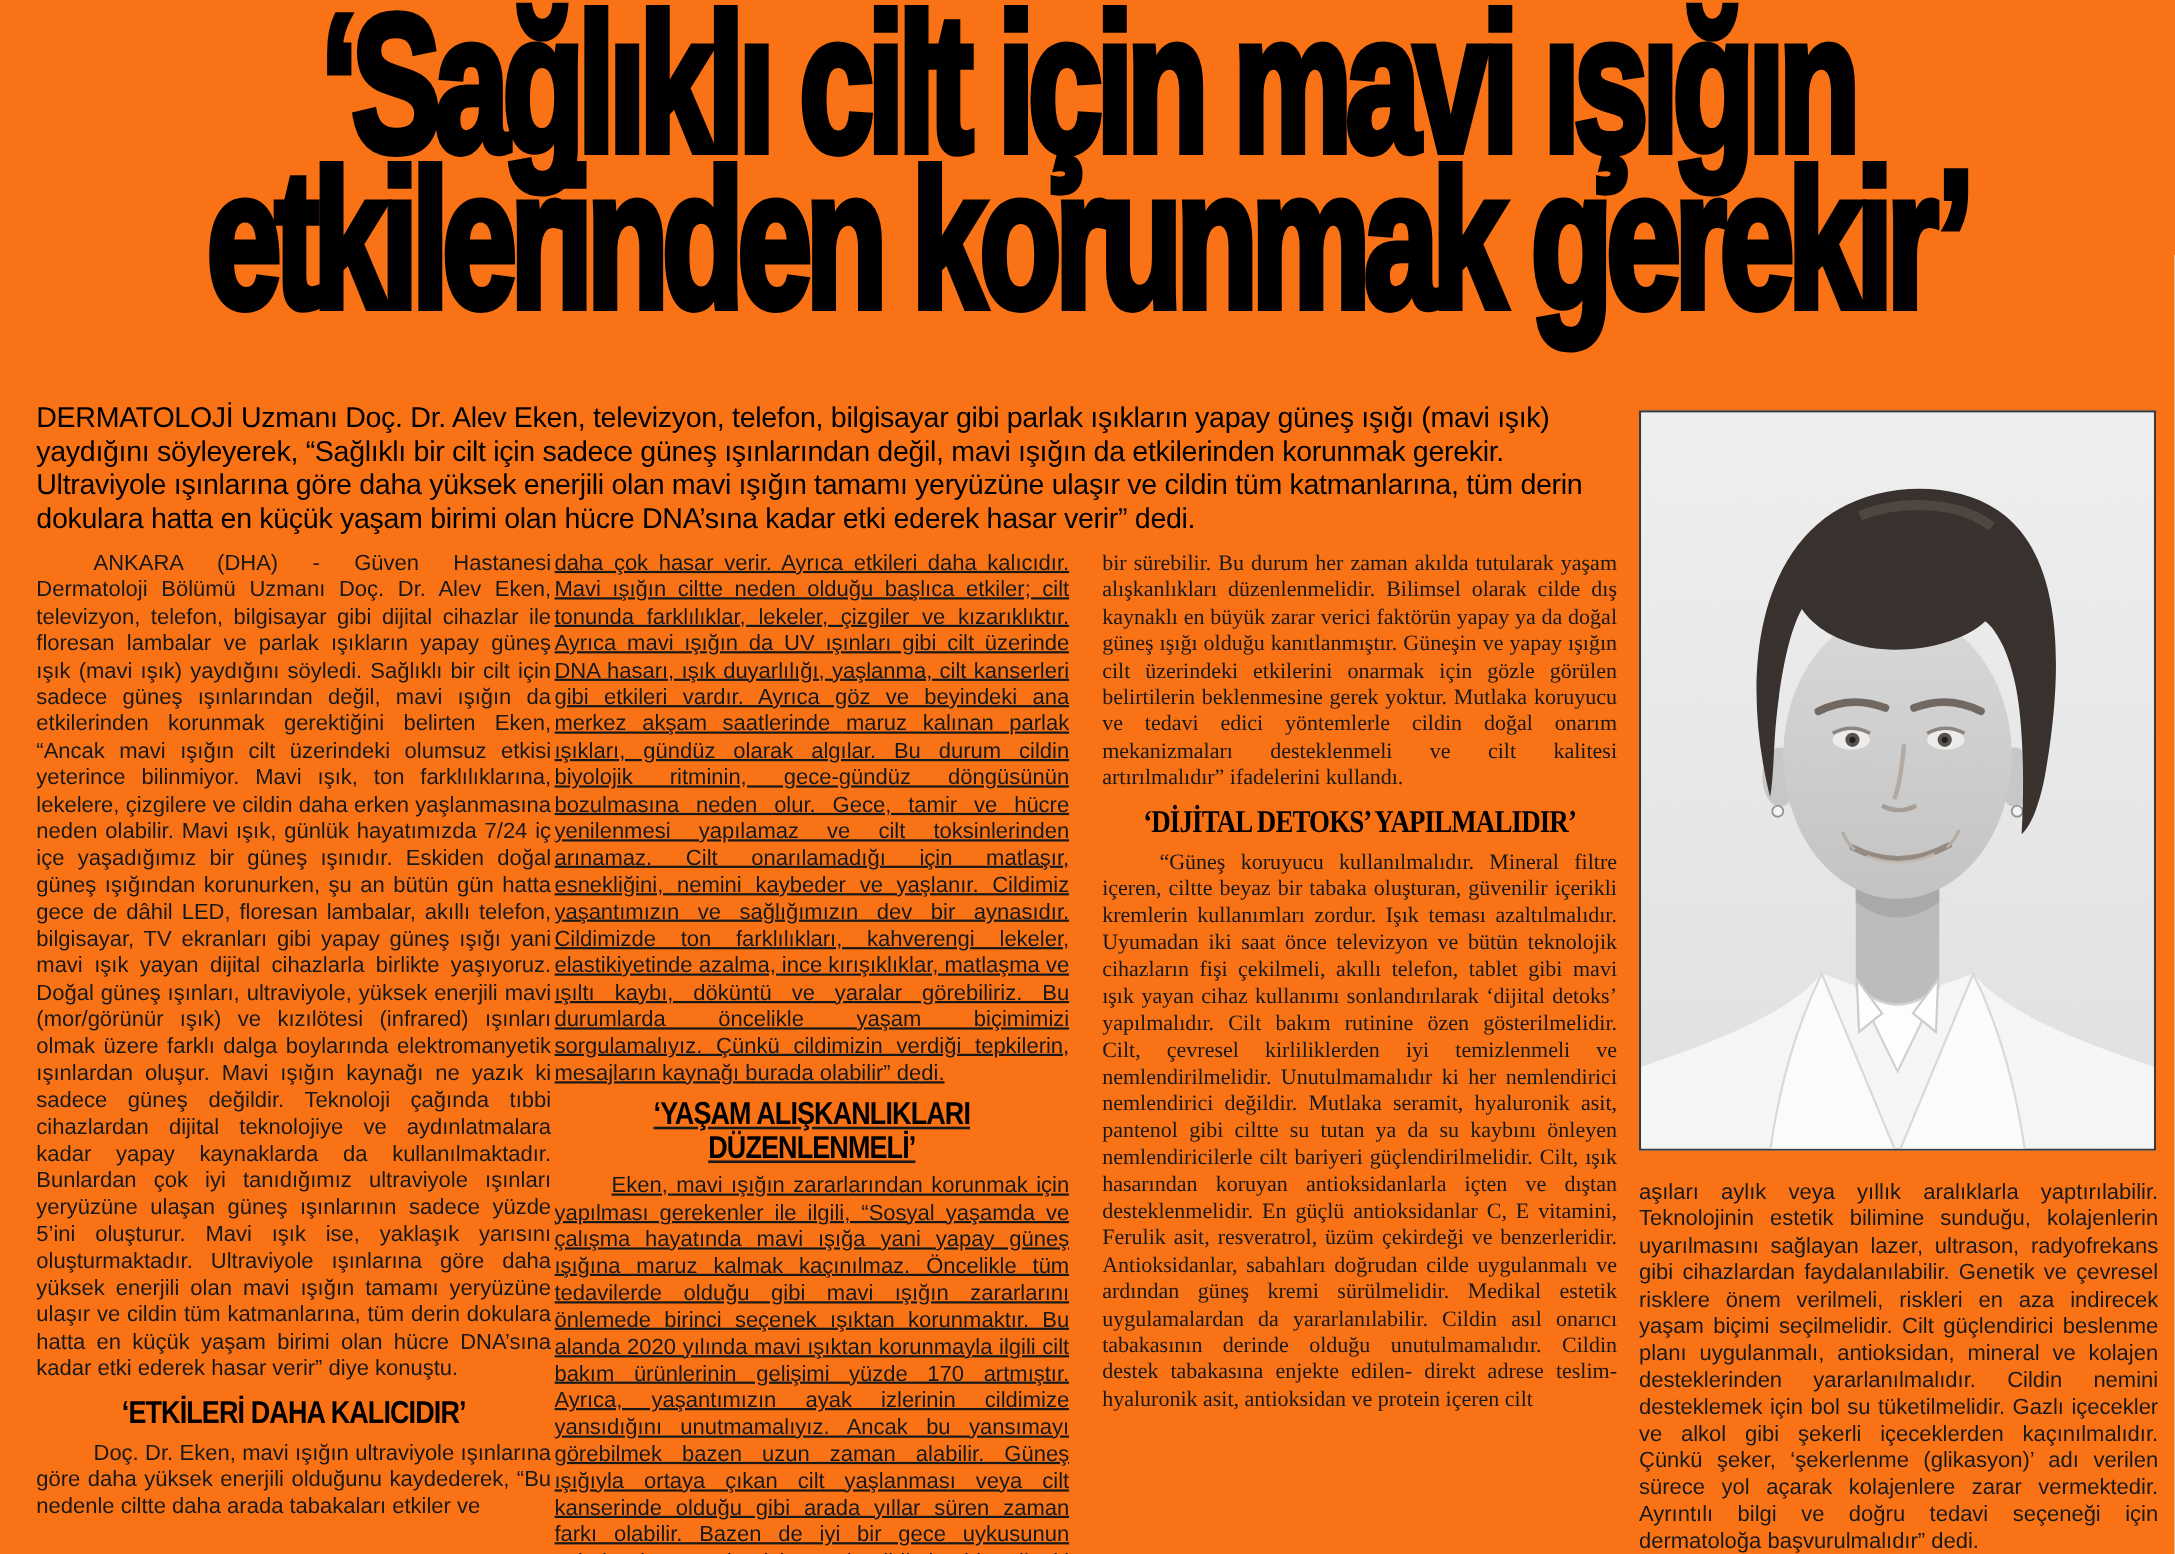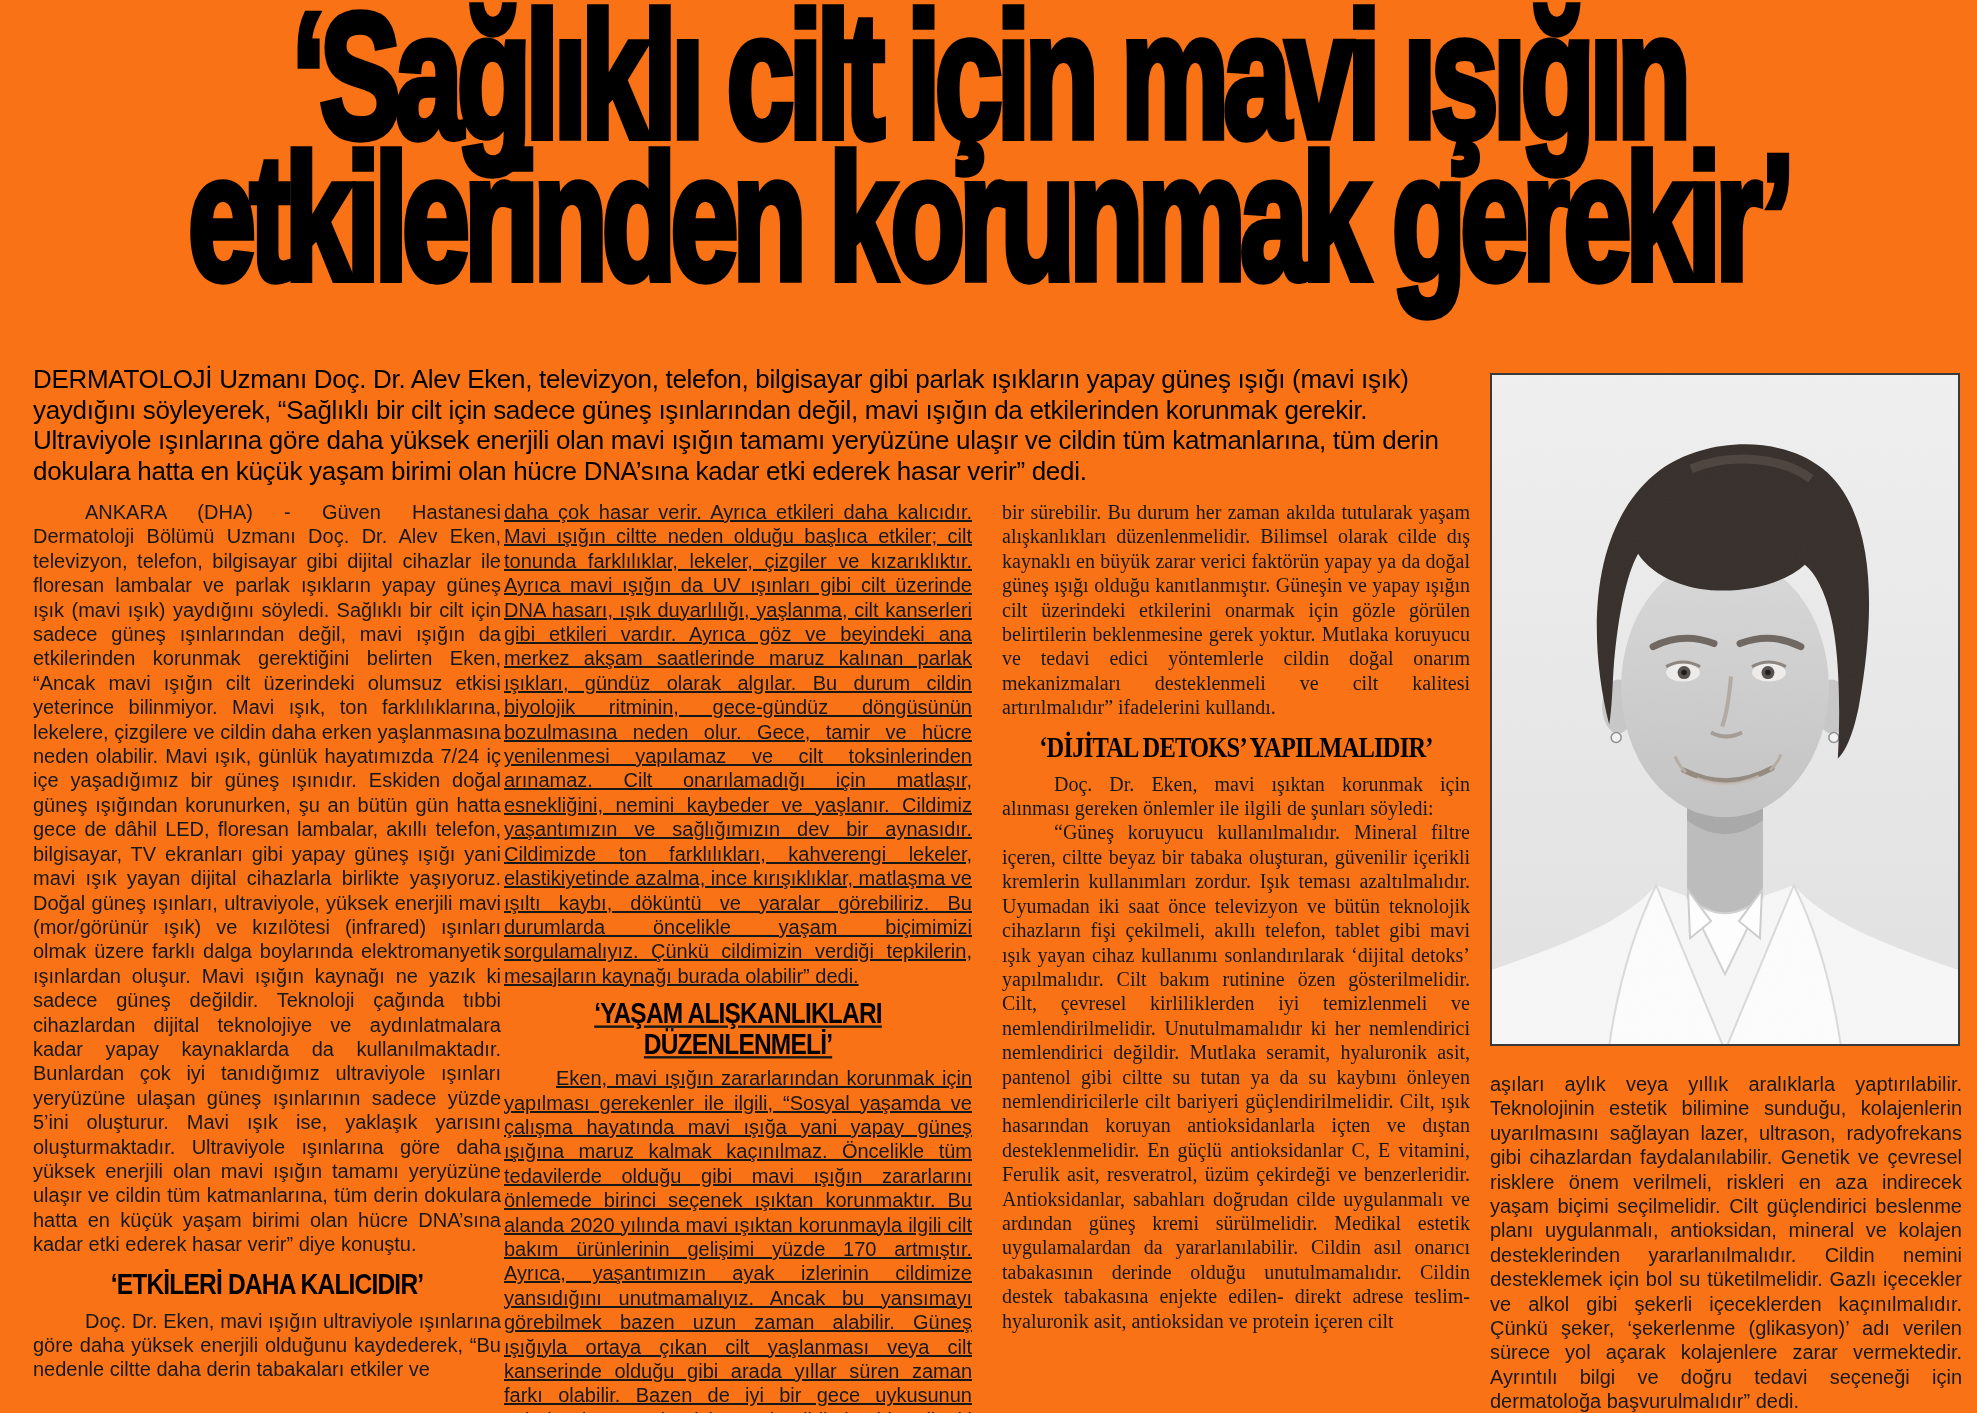--- a/index.html
+++ b/index.html
@@ -116,33 +116,32 @@
       <path d="M196 522 L 234 600 L 272 522 Q 234 556 196 522 Z" fill="#ffffff" stroke="#d2d2d2" stroke-width="2"></path>
       <path d="M197 516 L 220 547 L 199 564 Z" fill="#ffffff" stroke="#cdcdcd" stroke-width="2"></path>
       <path d="M271 516 L 248 547 L 269 564 Z" fill="#ffffff" stroke="#cdcdcd" stroke-width="2"></path>
       <rect x="0" y="0" width="468" height="670" filter="url(#grain)"></rect>
     </svg>
   </figure>
 
   <div class="col col-1">
     <p class="p indent">ANKARA (DHA) - Güven Hastanesi Dermatoloji Bölümü Uzmanı Doç. Dr. Alev Eken, televizyon, telefon, bilgisayar gibi dijital cihazlar ile floresan lambalar ve parlak ışıkların yapay güneş ışık (mavi ışık) yaydığını söyledi. Sağlıklı bir cilt için sadece güneş ışınlarından değil, mavi ışığın da etkilerinden korunmak gerektiğini belirten Eken, “Ancak mavi ışığın cilt üzerindeki olumsuz etkisi yeterince bilinmiyor. Mavi ışık, ton farklılıklarına, lekelere, çizgilere ve cildin daha erken yaşlanmasına neden olabilir. Mavi ışık, günlük hayatımızda 7/24 iç içe yaşadığımız bir güneş ışınıdır. Eskiden doğal güneş ışığından korunurken, şu an bütün gün hatta gece de dâhil LED, floresan lambalar, akıllı telefon, bilgisayar, TV ekranları gibi yapay güneş ışığı yani mavi ışık yayan dijital cihazlarla birlikte yaşıyoruz. Doğal güneş ışınları, ultraviyole, yüksek enerjili mavi (mor/görünür ışık) ve kızılötesi (infrared) ışınları olmak üzere farklı dalga boylarında elektromanyetik ışınlardan oluşur. Mavi ışığın kaynağı ne yazık ki sadece güneş değildir. Teknoloji çağında tıbbi cihazlardan dijital teknolojiye ve aydınlatmalara kadar yapay kaynaklarda da kullanılmaktadır. Bunlardan çok iyi tanıdığımız ultraviyole ışınları yeryüzüne ulaşan güneş ışınlarının sadece yüzde 5’ini oluşturur. Mavi ışık ise, yaklaşık yarısını oluşturmaktadır. Ultraviyole ışınlarına göre daha yüksek enerjili olan mavi ışığın tamamı yeryüzüne ulaşır ve cildin tüm katmanlarına, tüm derin dokulara hatta en küçük yaşam birimi olan hücre DNA’sına kadar etki ederek hasar verir” diye konuştu.</p>
     <h2 class="subhead">‘ETKİLERİ DAHA KALICIDIR’</h2>
-    <p class="p indent">Doç. Dr. Eken, mavi ışığın ultraviyole ışınlarına göre daha yüksek enerjili olduğunu kaydederek, “Bu nedenle ciltte daha derin tabakaları etkiler ve</p>
+    <p class="p indent">Doç. Dr. Eken, mavi ışığın ultraviyole ışınlarına göre daha yüksek enerjili olduğunu kaydederek, “Bu nedenle ciltte daha arada tabakaları etkiler ve</p>
   </div>
 
   <div class="col col-2">
     <p class="p">daha çok hasar verir. Ayrıca etkileri daha kalıcıdır. Mavi ışığın ciltte neden olduğu başlıca etkiler; cilt tonunda farklılıklar, lekeler, çizgiler ve kızarıklıktır. Ayrıca mavi ışığın da UV ışınları gibi cilt üzerinde DNA hasarı, ışık duyarlılığı, yaşlanma, cilt kanserleri gibi etkileri vardır. Ayrıca göz ve beyindeki ana merkez akşam saatlerinde maruz kalınan parlak ışıkları, gündüz olarak algılar. Bu durum cildin biyolojik ritminin, gece-gündüz döngüsünün bozulmasına neden olur. Gece, tamir ve hücre yenilenmesi yapılamaz ve cilt toksinlerinden arınamaz. Cilt onarılamadığı için matlaşır, esnekliğini, nemini kaybeder ve yaşlanır. Cildimiz yaşantımızın ve sağlığımızın dev bir aynasıdır. Cildimizde ton farklılıkları, kahverengi lekeler, elastikiyetinde azalma, ince kırışıklıklar, matlaşma ve ışıltı kaybı, döküntü ve yaralar görebiliriz. Bu durumlarda öncelikle yaşam biçimimizi sorgulamalıyız. Çünkü cildimizin verdiği tepkilerin, mesajların kaynağı burada olabilir” dedi.</p>
     <h2 class="subhead">‘YAŞAM ALIŞKANLIKLARI DÜZENLENMELİ’</h2>
     <p class="p indent">Eken, mavi ışığın zararlarından korunmak için yapılması gerekenler ile ilgili, “Sosyal yaşamda ve çalışma hayatında mavi ışığa yani yapay güneş ışığına maruz kalmak kaçınılmaz. Öncelikle tüm tedavilerde olduğu gibi mavi ışığın zararlarını önlemede birinci seçenek ışıktan korunmaktır. Bu alanda 2020 yılında mavi ışıktan korunmayla ilgili cilt bakım ürünlerinin gelişimi yüzde 170 artmıştır. Ayrıca, yaşantımızın ayak izlerinin cildimize yansıdığını unutmamalıyız. Ancak bu yansımayı görebilmek bazen uzun zaman alabilir. Güneş ışığıyla ortaya çıkan cilt yaşlanması veya cilt kanserinde olduğu gibi arada yıllar süren zaman farkı olabilir. Bazen de iyi bir gece uykusunun sabahında ya da iyi nemlendirilmiş bir ciltteki değişimi görmek gibi, aradaki zaman birkaç saat ya da bir gün gibi kısa</p>
   </div>
 
   <div class="col col-3">
     <p class="p">bir sürebilir. Bu durum her zaman akılda tutularak yaşam alışkanlıkları düzenlenmelidir. Bilimsel olarak cilde dış kaynaklı en büyük zarar verici faktörün yapay ya da doğal güneş ışığı olduğu kanıtlanmıştır. Güneşin ve yapay ışığın cilt üzerindeki etkilerini onarmak için gözle görülen belirtilerin beklenmesine gerek yoktur. Mutlaka koruyucu ve tedavi edici yöntemlerle cildin doğal onarım mekanizmaları desteklenmeli ve cilt kalitesi artırılmalıdır” ifadelerini kullandı.</p>
     <h2 class="subhead">‘DİJİTAL DETOKS’ YAPILMALIDIR’</h2>
-    <p class="p indent">Doç. Dr. Eken, mavi ışıktan korunmak için alınması gereken önlemler ile ilgili de şunları söyledi:</p>
     <p class="p indent">“Güneş koruyucu kullanılmalıdır. Mineral filtre içeren, ciltte beyaz bir tabaka oluşturan, güvenilir içerikli kremlerin kullanımları zordur. Işık teması azaltılmalıdır. Uyumadan iki saat önce televizyon ve bütün teknolojik cihazların fişi çekilmeli, akıllı telefon, tablet gibi mavi ışık yayan cihaz kullanımı sonlandırılarak ‘dijital detoks’ yapılmalıdır. Cilt bakım rutinine özen gösterilmelidir. Cilt, çevresel kirliliklerden iyi temizlenmeli ve nemlendirilmelidir. Unutulmamalıdır ki her nemlendirici nemlendirici değildir. Mutlaka seramit, hyaluronik asit, pantenol gibi ciltte su tutan ya da su kaybını önleyen nemlendiricilerle cilt bariyeri güçlendirilmelidir. Cilt, ışık hasarından koruyan antioksidanlarla içten ve dıştan desteklenmelidir. En güçlü antioksidanlar C, E vitamini, Ferulik asit, resveratrol, üzüm çekirdeği ve benzerleridir. Antioksidanlar, sabahları doğrudan cilde uygulanmalı ve ardından güneş kremi sürülmelidir. Medikal estetik uygulamalardan da yararlanılabilir. Cildin asıl onarıcı tabakasının derinde olduğu unutulmamalıdır. Cildin destek tabakasına enjekte edilen- direkt adrese teslim- hyaluronik asit, antioksidan ve protein içeren cilt</p>
   </div>
 
   <div class="col col-4">
     <p class="p">aşıları aylık veya yıllık aralıklarla yaptırılabilir. Teknolojinin estetik bilimine sunduğu, kolajenlerin uyarılmasını sağlayan lazer, ultrason, radyofrekans gibi cihazlardan faydalanılabilir. Genetik ve çevresel risklere önem verilmeli, riskleri en aza indirecek yaşam biçimi seçilmelidir. Cilt güçlendirici beslenme planı uygulanmalı, antioksidan, mineral ve kolajen desteklerinden yararlanılmalıdır. Cildin nemini desteklemek için bol su tüketilmelidir. Gazlı içecekler ve alkol gibi şekerli içeceklerden kaçınılmalıdır. Çünkü şeker, ‘şekerlenme (glikasyon)’ adı verilen sürece yol açarak kolajenlere zarar vermektedir. Ayrıntılı bilgi ve doğru tedavi seçeneği için dermatoloğa başvurulmalıdır” dedi.</p>
   </div>
 
 </div>
 
 </body></html>

